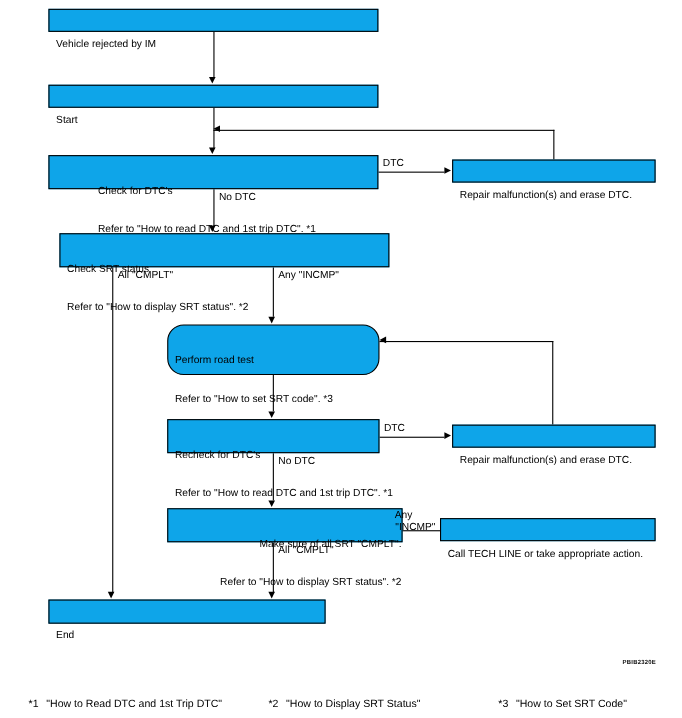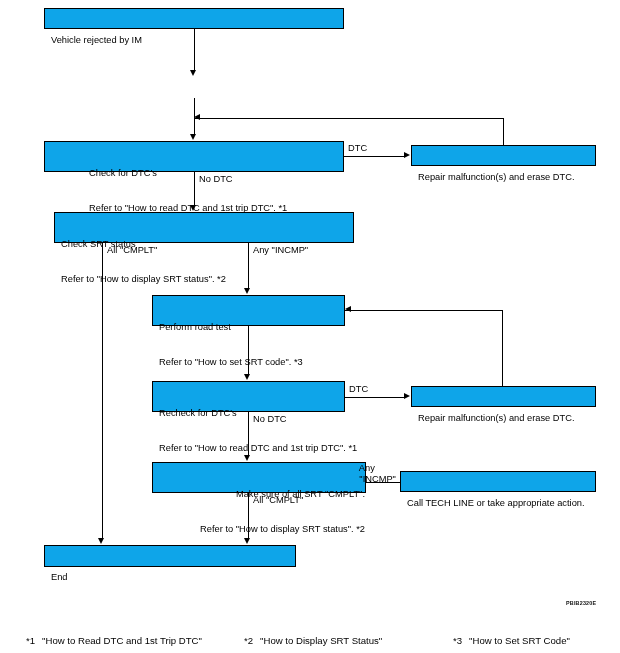--- a/index.html
+++ b/index.html
@@ -97,36 +97,39 @@
 </style>
 </head>
 <body>
 
 <div id="page">
 
   <div class="node" style="left:44px; top:8px; width:300px; height:21px;">
     <span class="ln">Vehicle rejected by IM</span>
   </div>
 
+  <div class="node" style="left:44px; top:77px; width:300px; height:21px;">
+    <span class="ln">Start</span>
+  </div>
 
   <div class="node" style="left:44px; top:141px; width:300px; height:31px;padding-left:44px;">
     <span class="ln">Check for DTC's</span>
     <span class="ln">Refer to "How to read DTC and 1st trip DTC". *1</span>
   </div>
 
   <div class="node" style="left:411px; top:145px; width:185px; height:21px;">
     <span class="ln">Repair malfunction(s) and erase DTC.</span>
   </div>
 
   <div class="node" style="left:54px; top:212px; width:300px; height:31px;">
     <span class="ln">Check SRT status</span>
     <span class="ln">Refer to "How to display SRT status". *2</span>
   </div>
 
-  <div class="node" style="left:152px; top:295px; width:193px; height:31px;">
+  <div class="node" style="left:152px; top:295px; width:193px; height:46px;border-radius:15px;">
     <span class="ln">Perform road test</span>
     <span class="ln">Refer to "How to set SRT code". *3</span>
   </div>
 
   <div class="node" style="left:152px; top:381px; width:193px; height:31px;">
     <span class="ln">Recheck for DTC's</span>
     <span class="ln">Refer to "How to read DTC and 1st trip DTC". *1</span>
   </div>
 
   <div class="node" style="left:411px; top:386px; width:185px; height:21px;">

